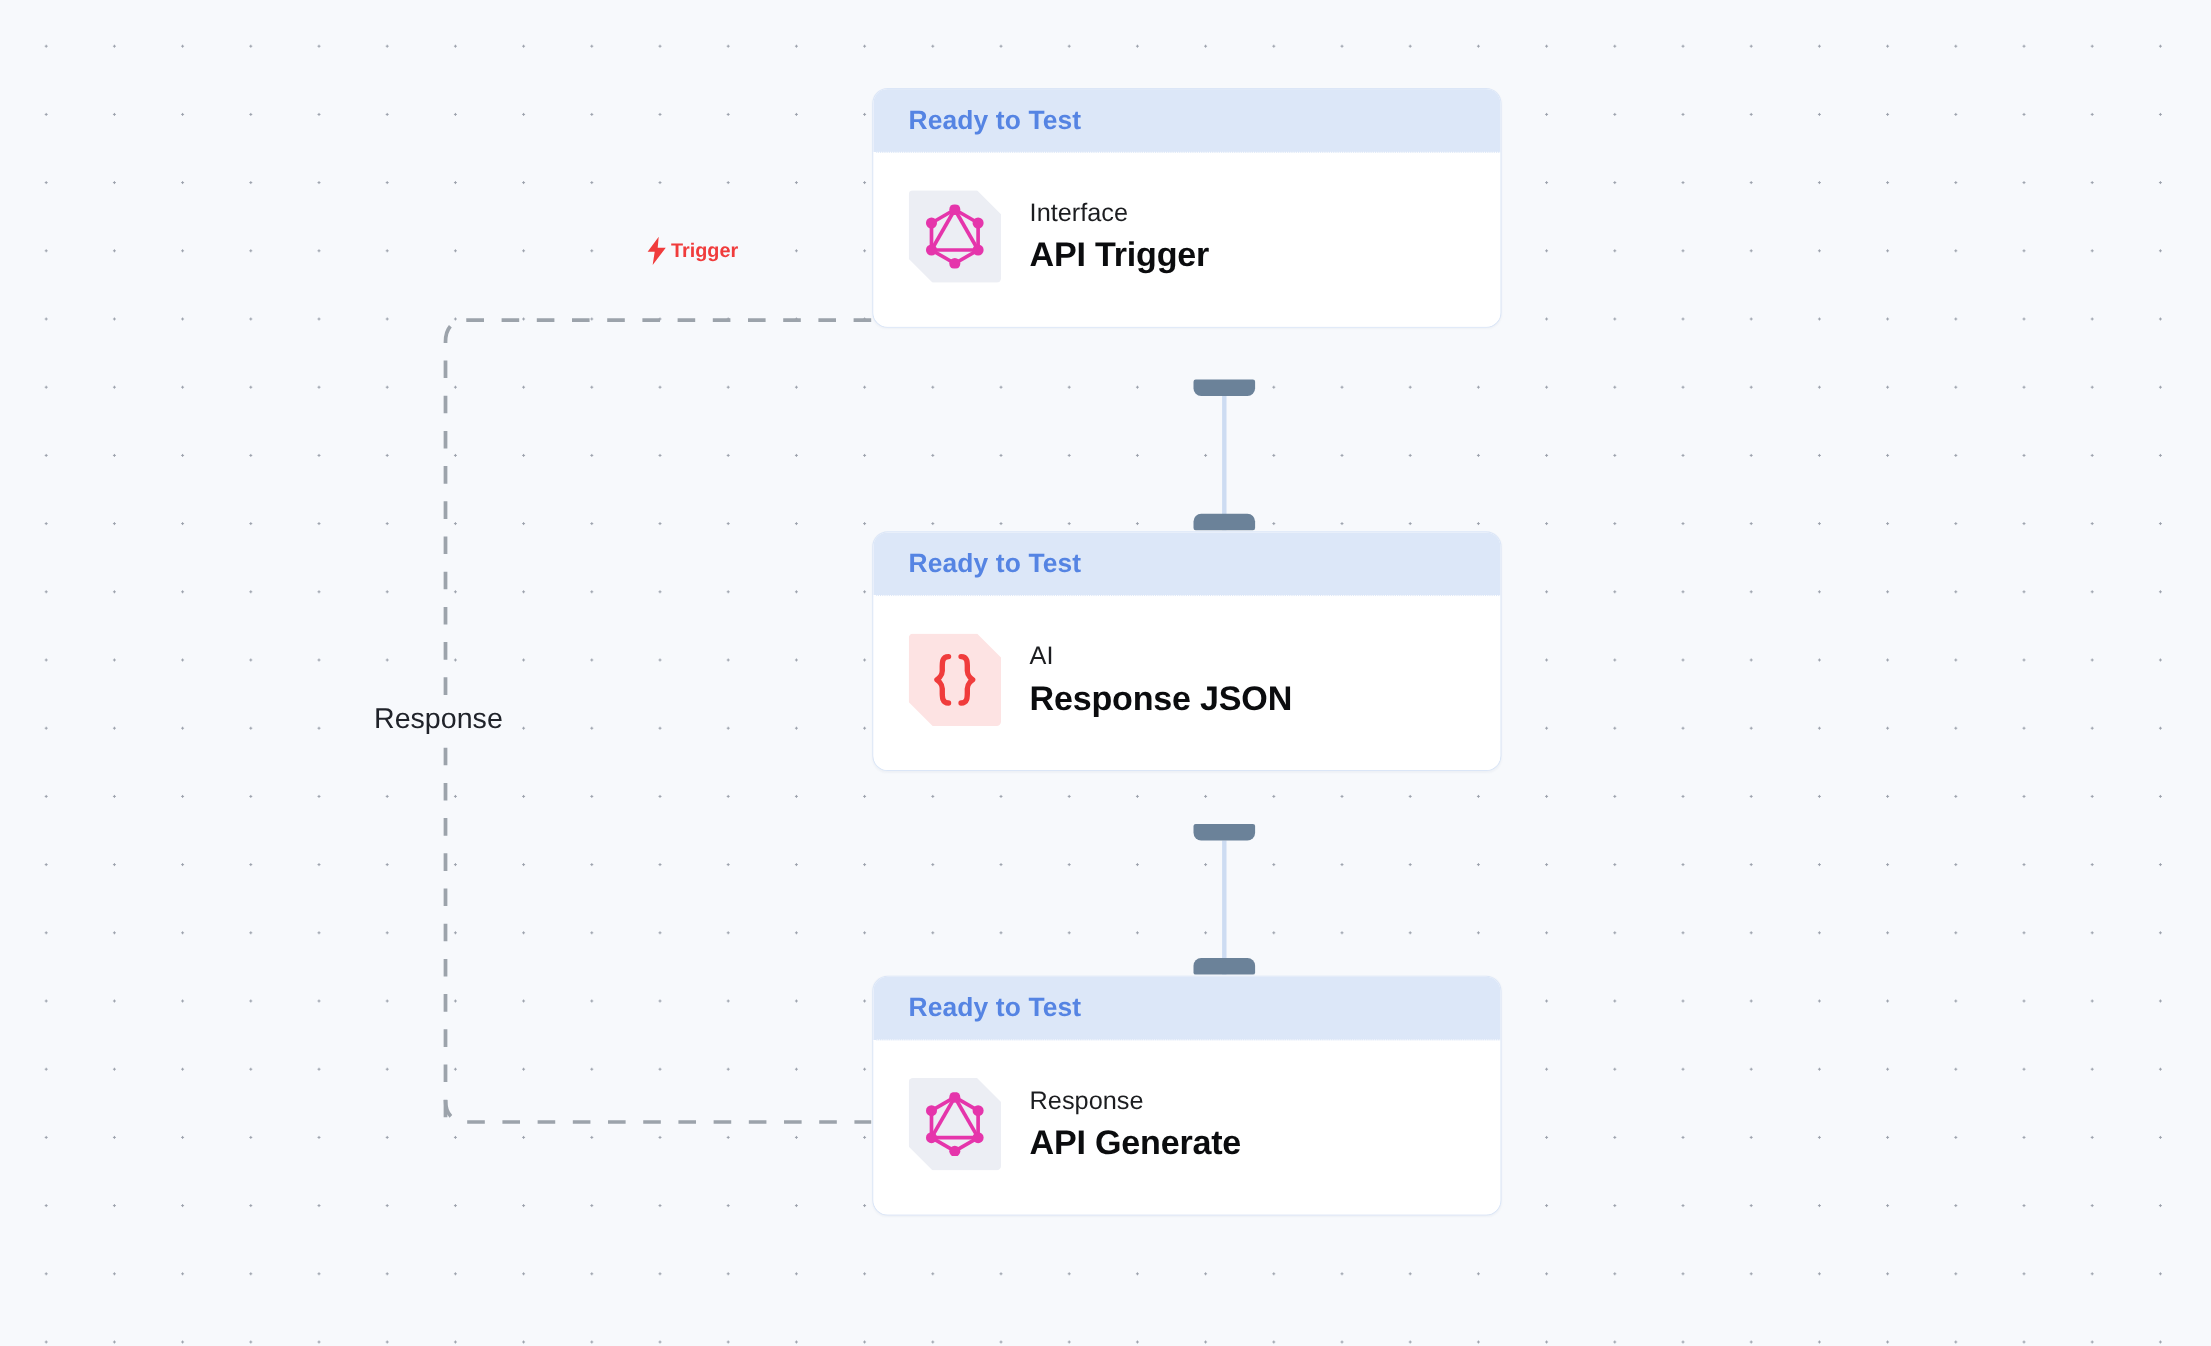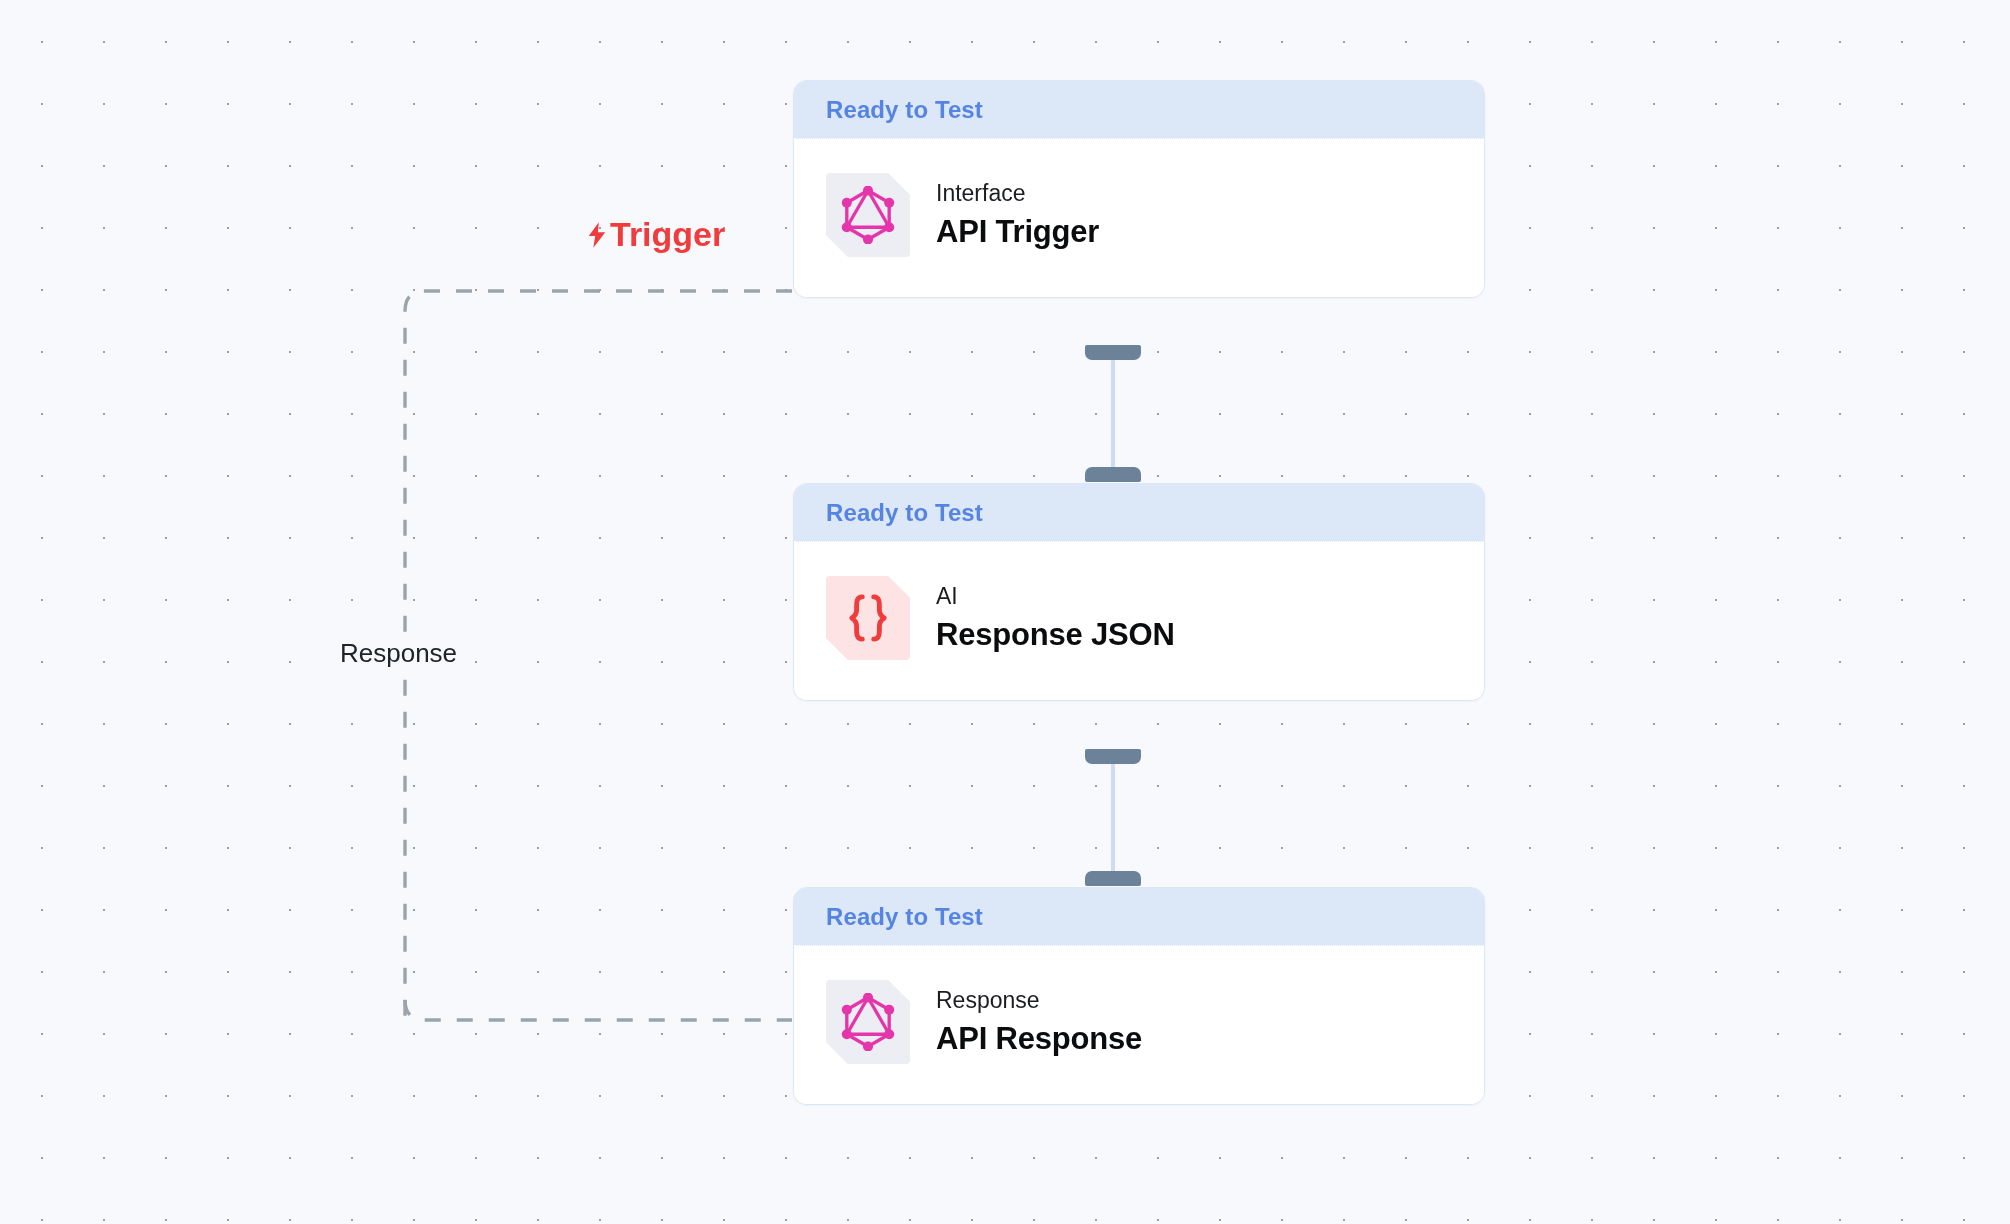--- a/index.html
+++ b/index.html
@@ -26,21 +26,21 @@
     position: absolute;
     left: 0; top: 0;
     width: 2010px;
     height: 1224px;
     pointer-events: none;
   }
 
   
   .node {
     position: absolute;
-    width: 692px;
+    width: 572px;
     border: 1px solid #dbe6f7;
     border-radius: 14px;
     background: #ffffff;
     box-shadow: 0 1px 2px rgba(30,50,90,0.04);
     overflow: hidden;
   }
   .node-header {
     height: 58px;
     background: #dce7f8;
     display: flex;
@@ -105,21 +105,21 @@
   .edge-label {
     position: absolute;
     display: flex;
     align-items: center;
     gap: 2px;
     white-space: nowrap;
     z-index: 6;
   }
   .edge-label.trigger {
     color: #f03c3c;
-    font-size: 34px;
+    font-size: 18px;
     font-weight: bold;
   }
   .edge-label.response {
     color: #20232a;
     font-size: 26px;
     font-weight: normal;
     background: #f7f9fc;
     padding: 2px 10px;
   }
   .bolt-icon { width: 22px; height: 26px; display: block; }
@@ -237,18 +237,18 @@
             <circle cx="12" cy="30" r="9"></circle>
             <circle cx="88" cy="30" r="9"></circle>
             <circle cx="12" cy="74" r="9"></circle>
             <circle cx="88" cy="74" r="9"></circle>
             <circle cx="50" cy="96" r="9"></circle>
           </g>
         </svg>
       </div>
       <div class="node-text">
         <span class="node-kind">Response</span>
-        <span class="node-title">API Response</span>
+        <span class="node-title">API Generate</span>
       </div>
     </div>
   </div>
 
 </div>
 
 </body></html>

